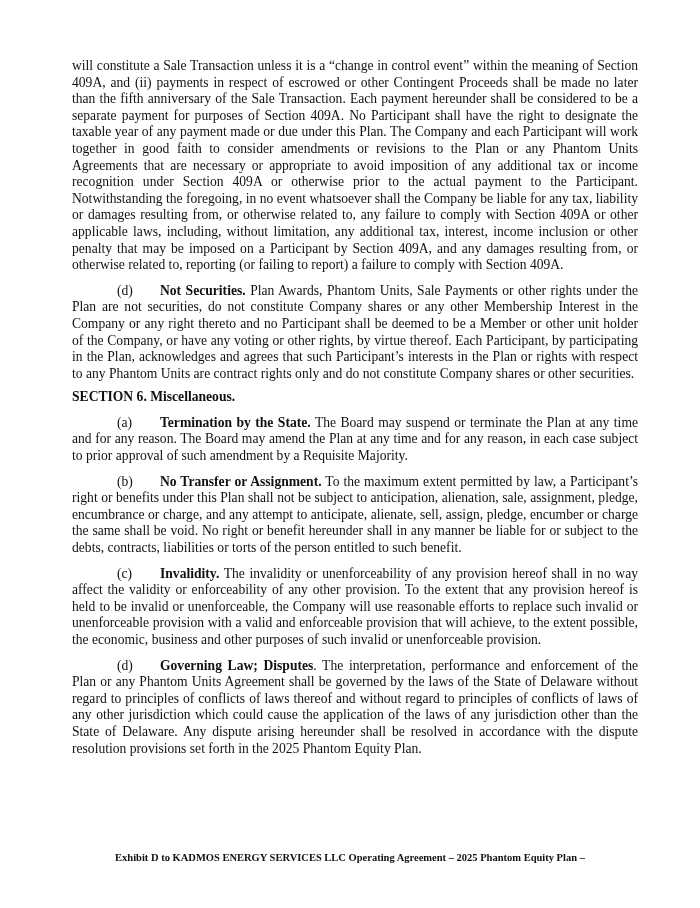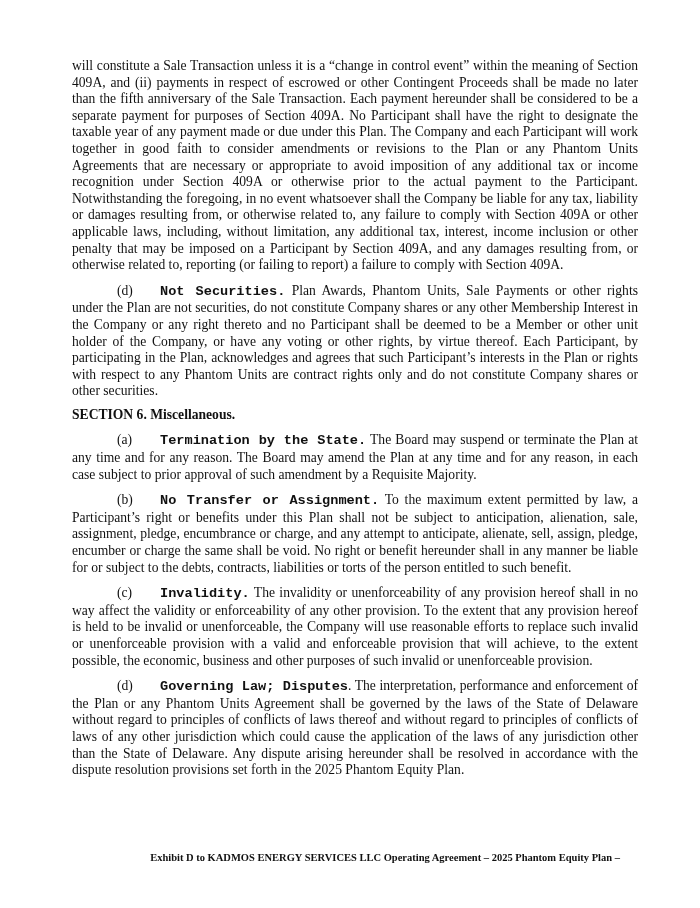--- a/index.html
+++ b/index.html
@@ -5,25 +5,25 @@
   html, body { margin: 0; padding: 0; background: #ffffff; }
   body { width: 700px; height: 908px; position: relative; overflow: hidden; }
   .page {
     position: absolute; left: 72px; top: 49px; width: 566px;
     font-family: "Liberation Serif", "DejaVu Serif", serif;
     font-size: 13.6px; line-height: 16.6px; color: #111111;
   }
   .para { text-align: justify; margin: 9px 0 7px 0; }
   .para.first { margin-bottom: 8px; }
   .num { display: inline-block; margin-left: 45px; width: 43px; }
-  .title { font-weight: bold; font-family: Liberation Mono, monospace; }
+  .title { font-weight: bold; }
   .section-heading { font-weight: bold; margin: 0 0 7px 0; }
   .footer {
     position: absolute; left: 80px; top: 851px; width: 540px;
-    text-align: right;
+    text-align: center;
     font-family: "Liberation Serif", "DejaVu Serif", serif;
     font-size: 10.5px; line-height: 13px; color: #111111; font-weight: bold;
   }
 </style>
 </head>
 <body>
 
 <div class="page">
   <p class="para first">will constitute a Sale Transaction unless it is a “change in control event” within the meaning of Section 409A, and (ii) payments in respect of escrowed or other Contingent Proceeds shall be made no later than the fifth anniversary of the Sale Transaction.  Each payment hereunder shall be considered to be a separate payment for purposes of Section 409A. No Participant shall have the right to designate the taxable year of any payment made or due under this Plan. The Company and each Participant will work together in good faith to consider amendments or revisions to the Plan or any Phantom Units Agreements that are necessary or appropriate to avoid imposition of any additional tax or income recognition under Section 409A or otherwise prior to the actual payment to the Participant. Notwithstanding the foregoing, in no event whatsoever shall the Company be liable for any tax, liability or damages resulting from, or otherwise related to, any failure to comply with Section 409A or other applicable laws, including, without limitation, any additional tax, interest, income inclusion or other penalty that may be imposed on a Participant by Section 409A, and any damages resulting from, or otherwise related to, reporting (or failing to report) a failure to comply with Section 409A.</p>
 

